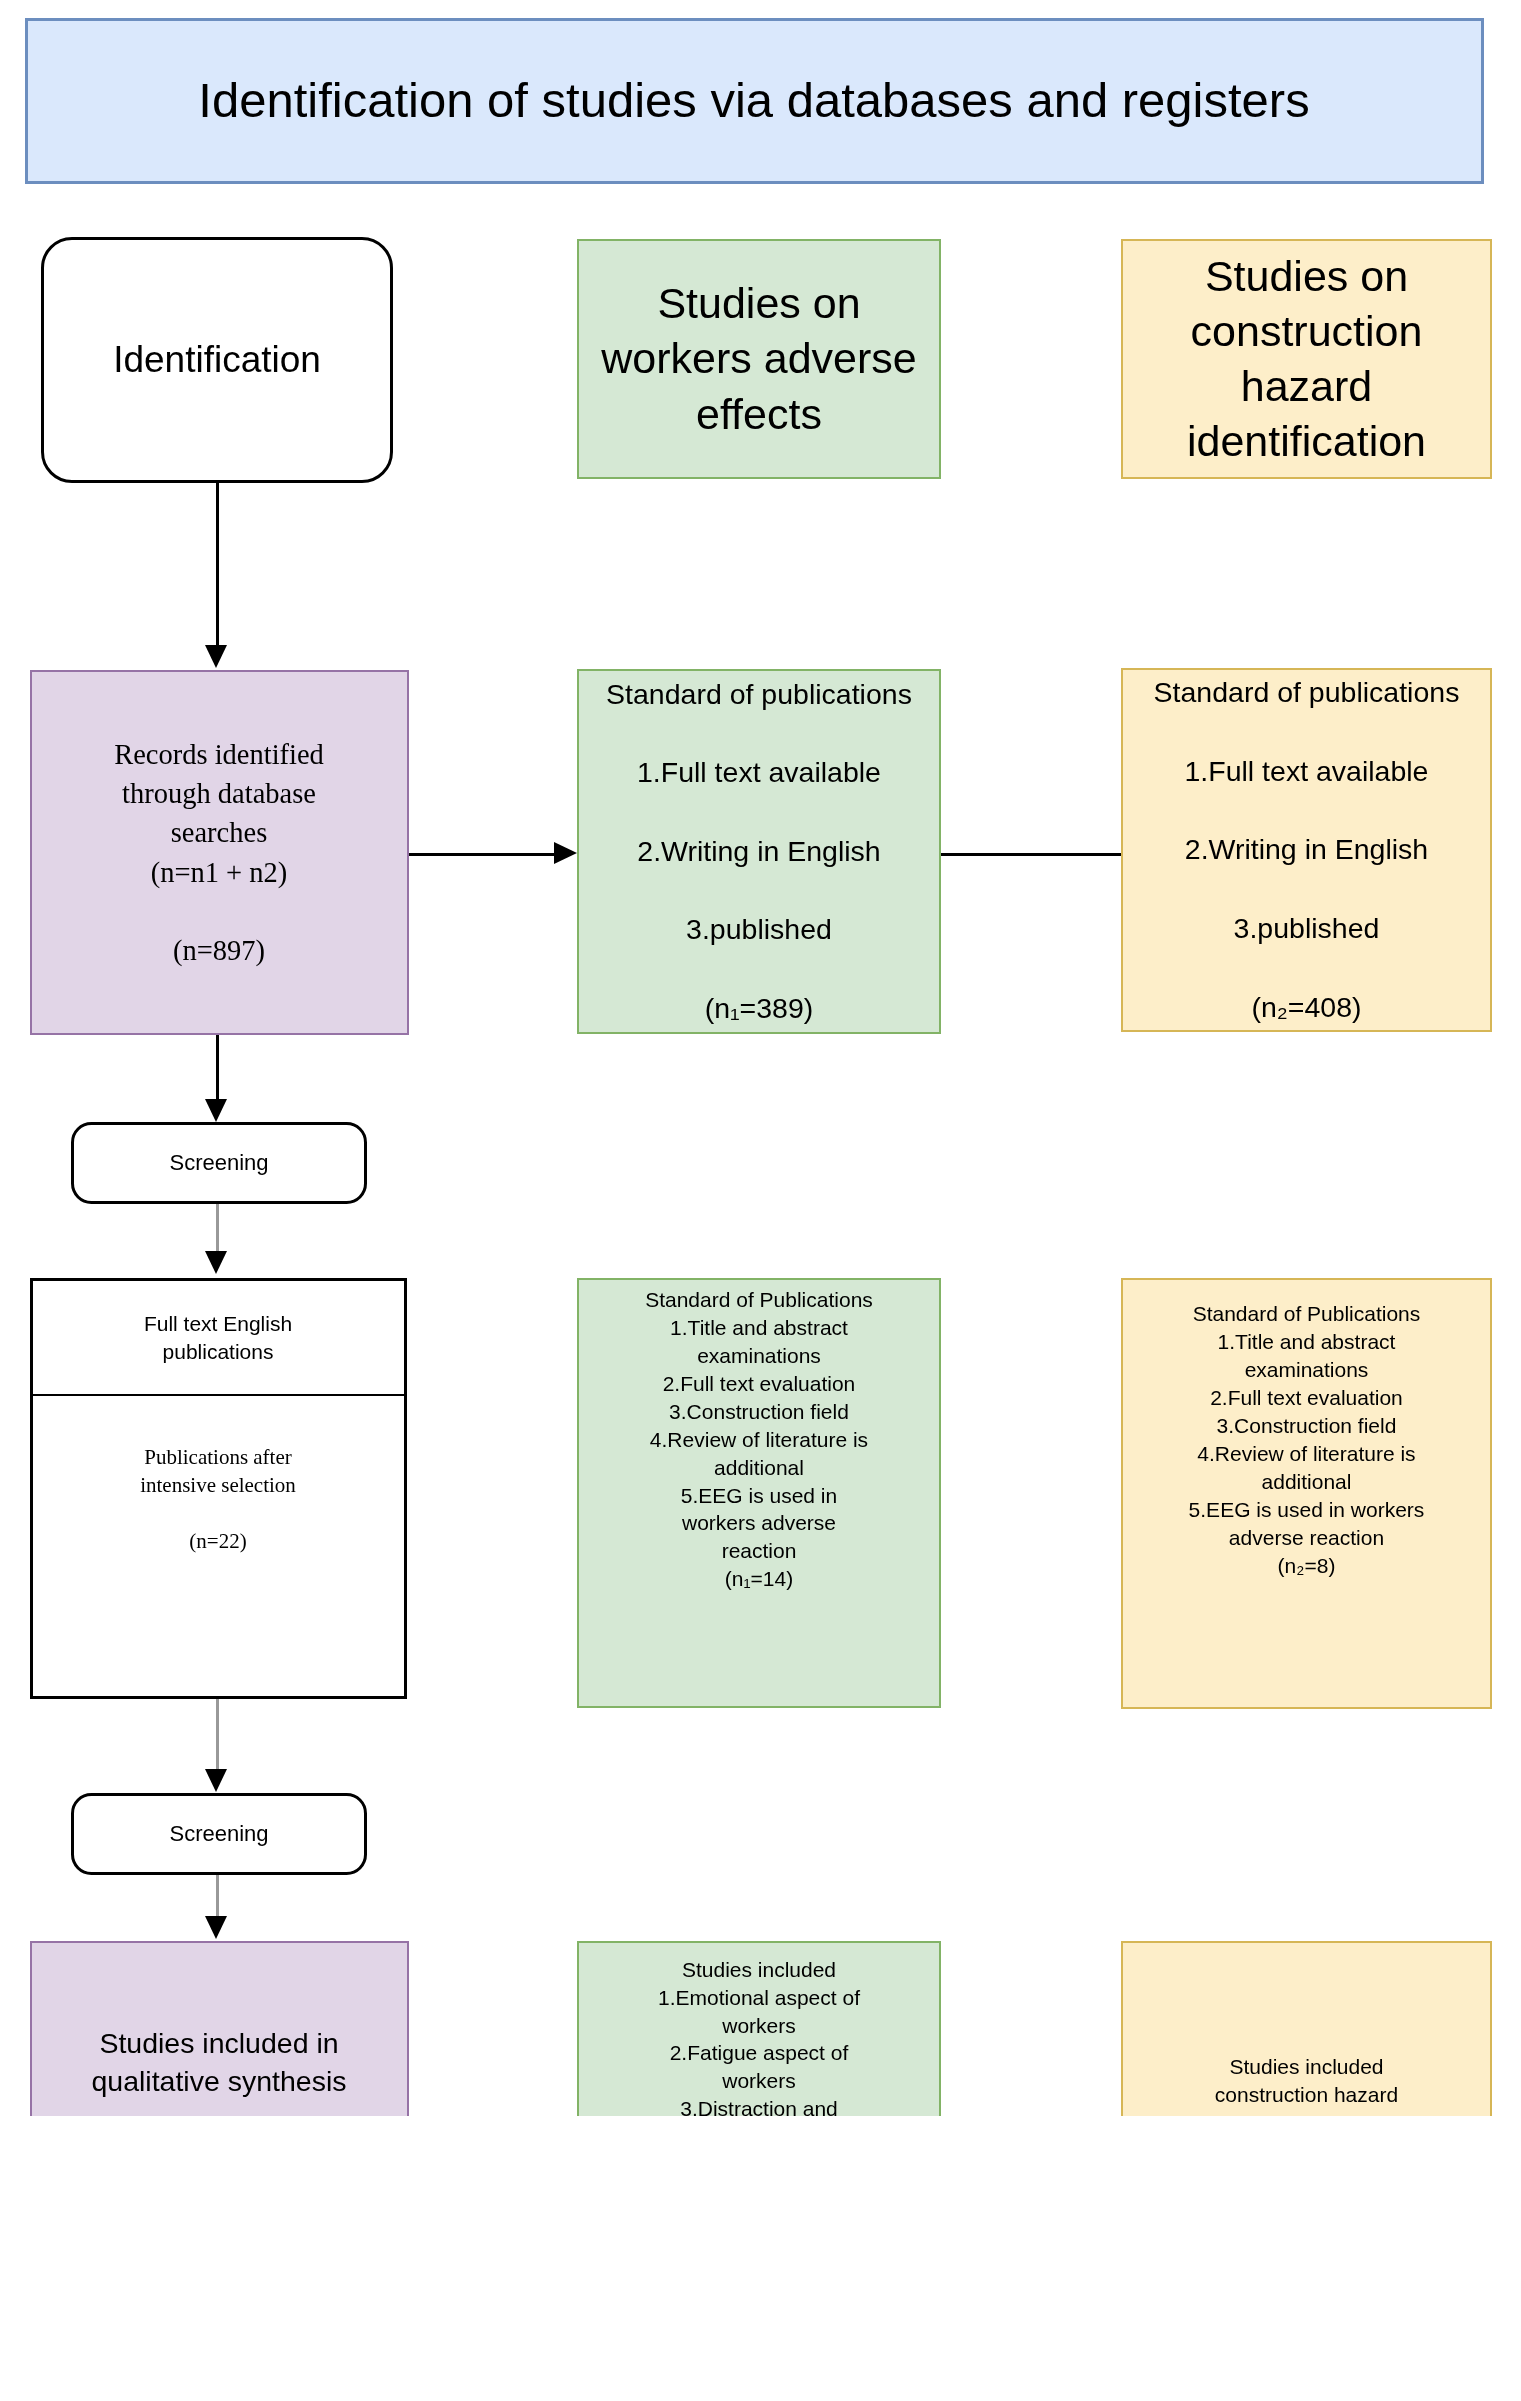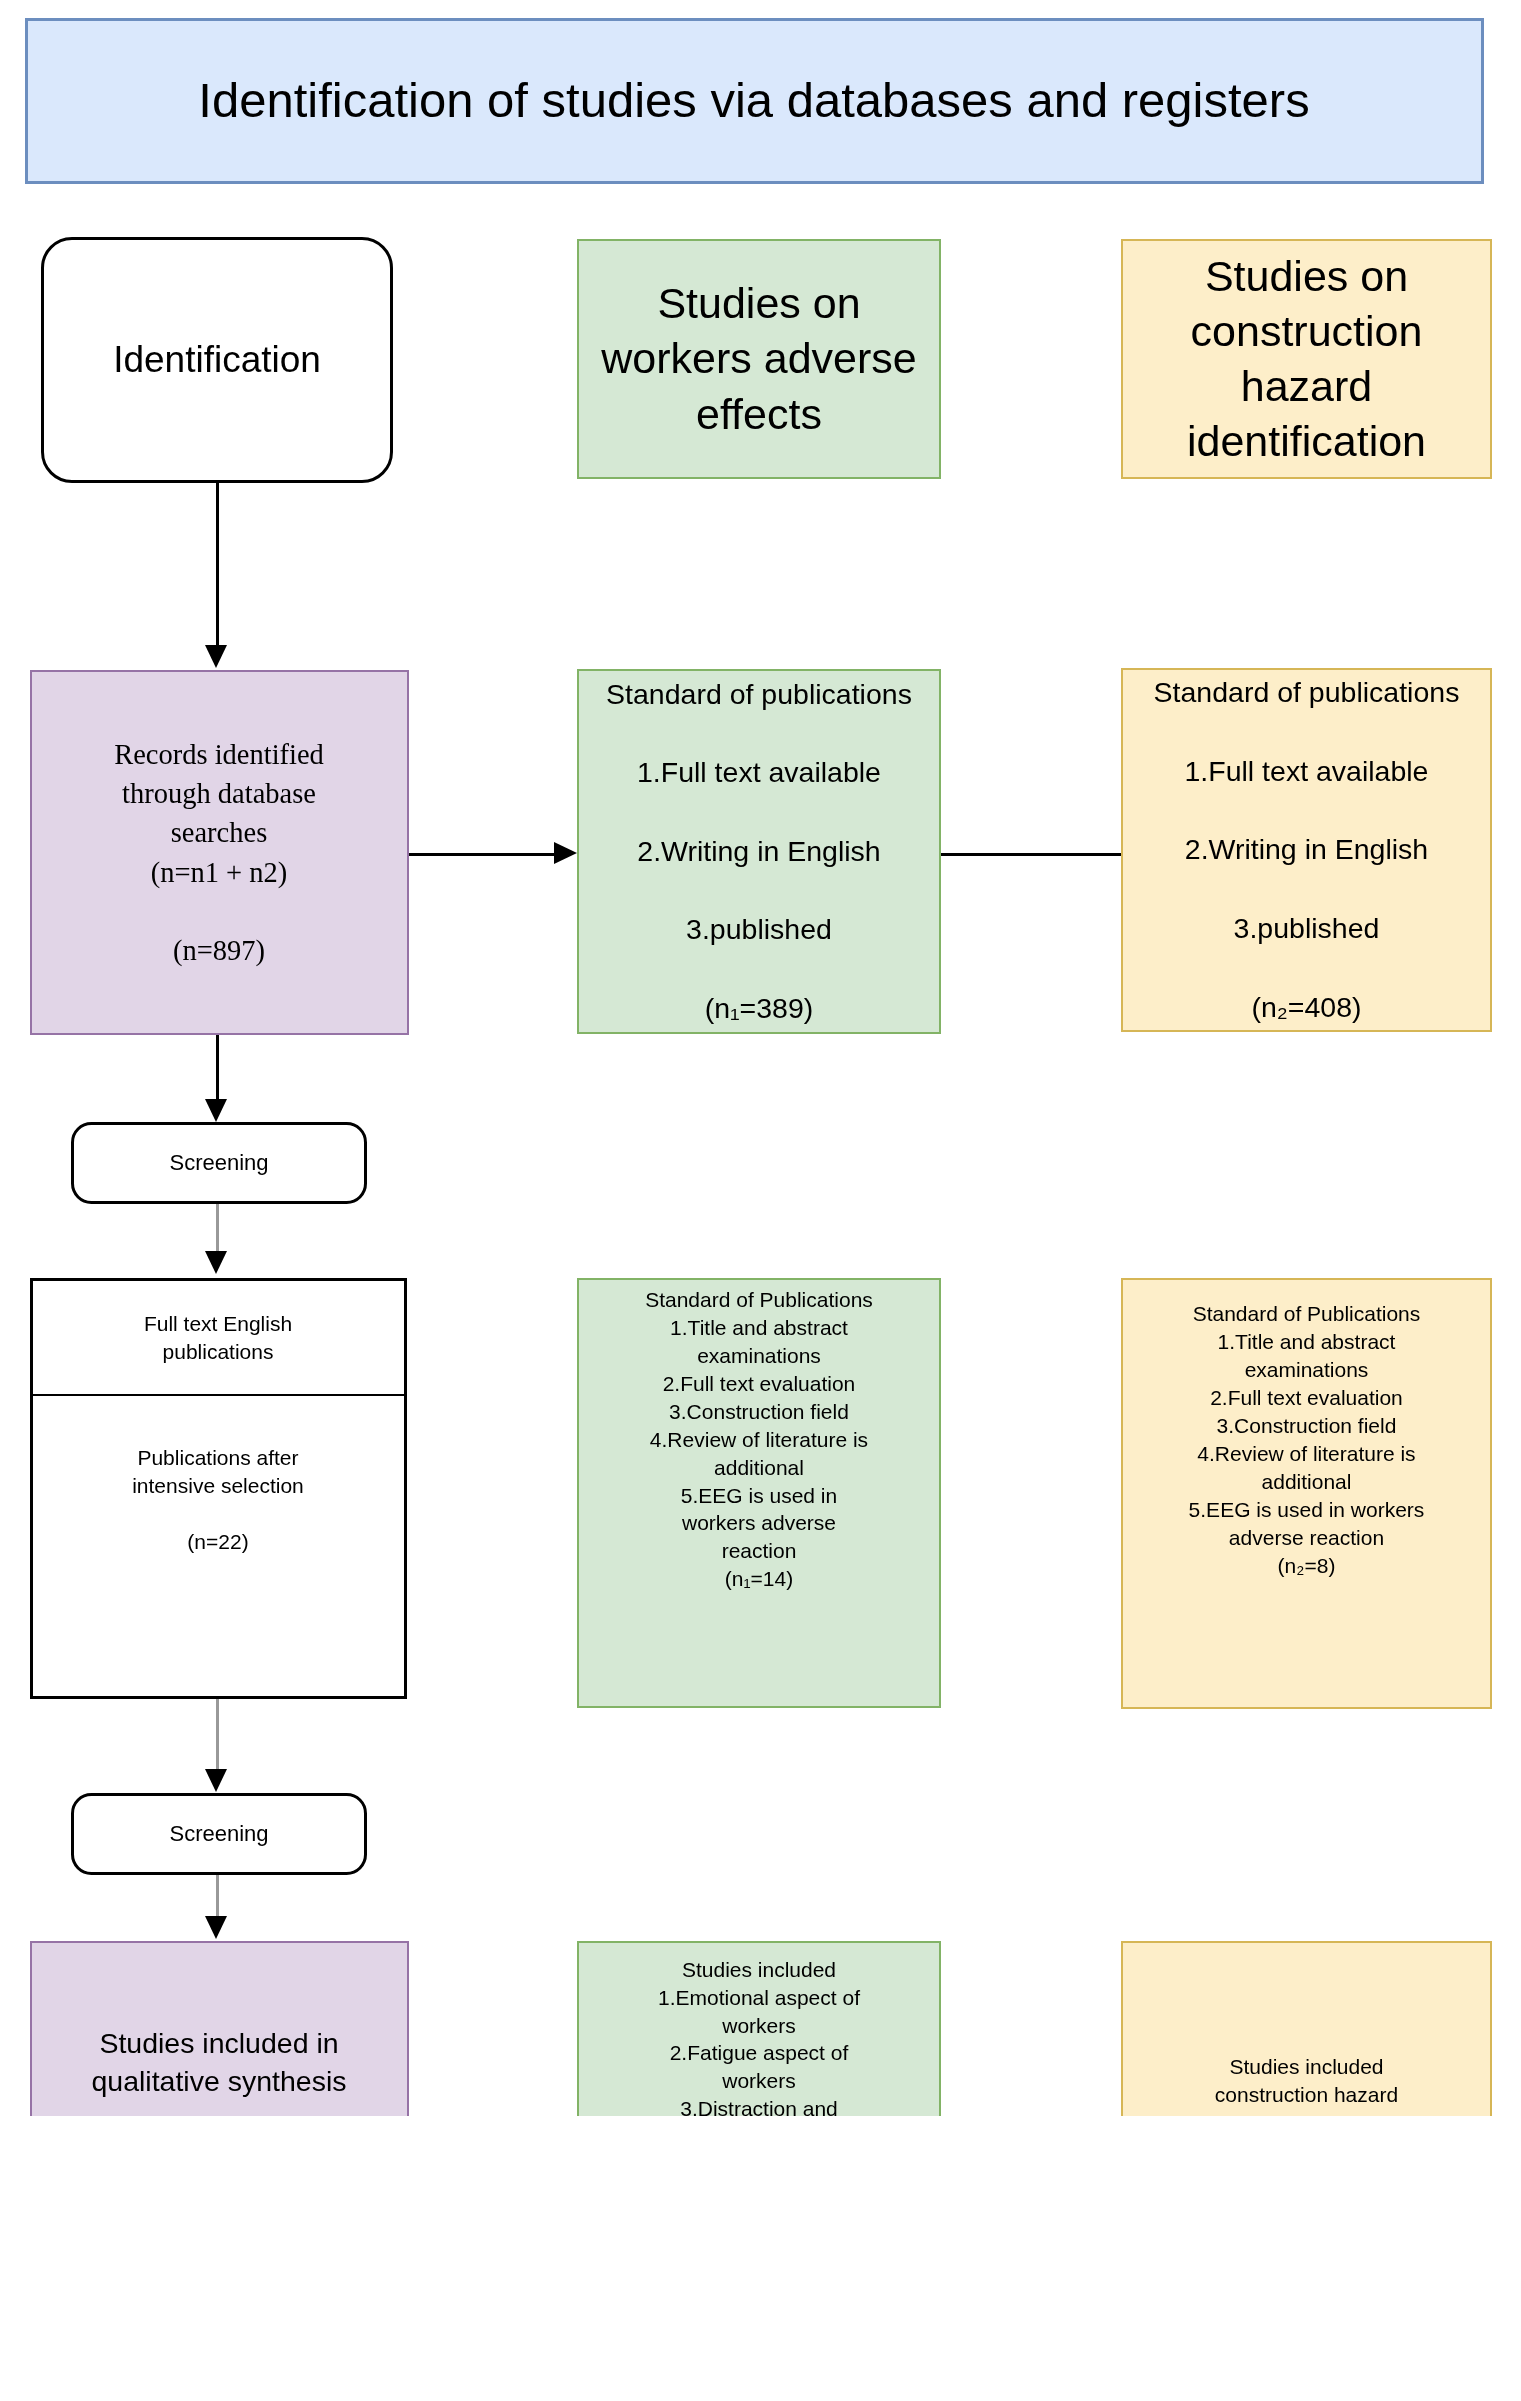--- a/index.html
+++ b/index.html
@@ -126,21 +126,21 @@
   <div class="box white-node rounded fs-screen" style="left:71px;top:1122px;width:296px;height:82px;border-radius:20.4px;">Screening</div>
 
   <div>
     <div class="vline gray" style="left:216px;top:1204px;height:48px;"></div>
     <div class="arrow-down" style="left:205px;top:1251px;"></div>
   </div>
 
   <div class="box white-node" style="left:29.5px;top:1278px;width:377px;height:421px;padding:0;justify-content:flex-start;">
     <div class="cell fs-small" style="height:115px;border-bottom:2.5px solid #000;justify-content:center;">Full text English
 publications</div>
-    <div class="cell fs-small" style="flex:1;padding-top:48px;">Publications after
+    <div class="cell fs-small" style="flex:1;padding-top:48px;font-family:Liberation Serif, serif;">Publications after
 intensive selection
 
 (n=22)</div>
   </div>
 
   <div class="box green fs-small top-align" style="left:577px;top:1278px;width:364px;height:430px;padding-top:6.1px;">Standard of Publications
 1.Title and abstract
 examinations
 2.Full text evaluation
 3.Construction field

